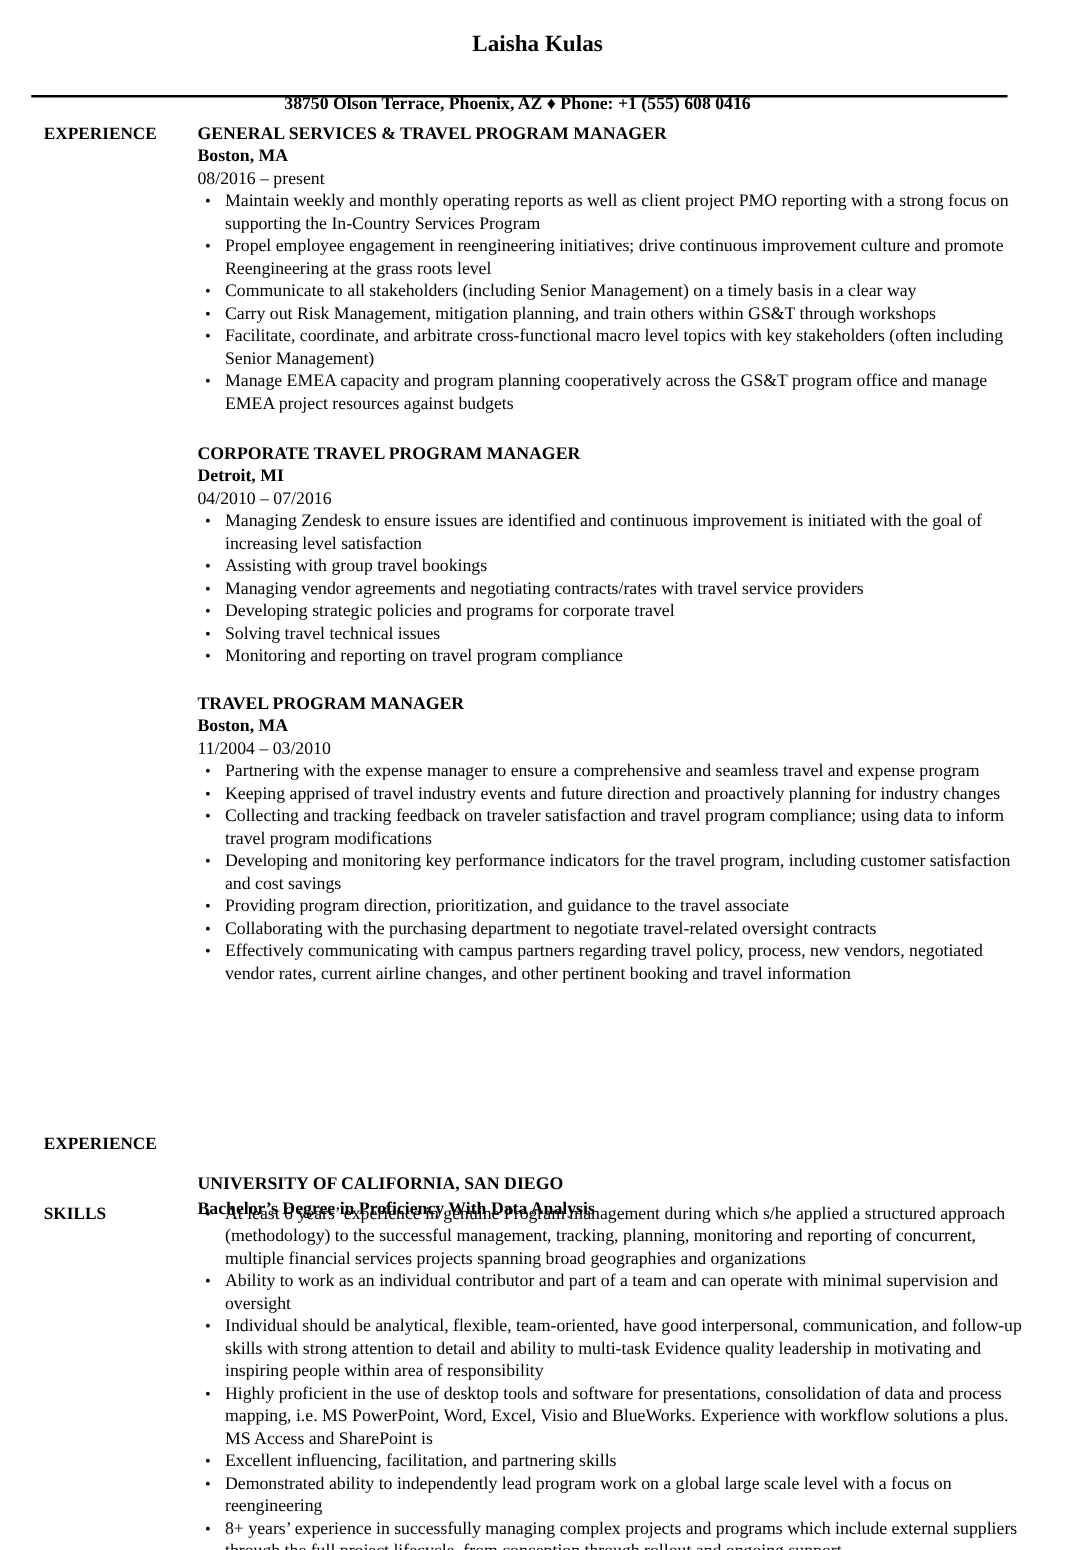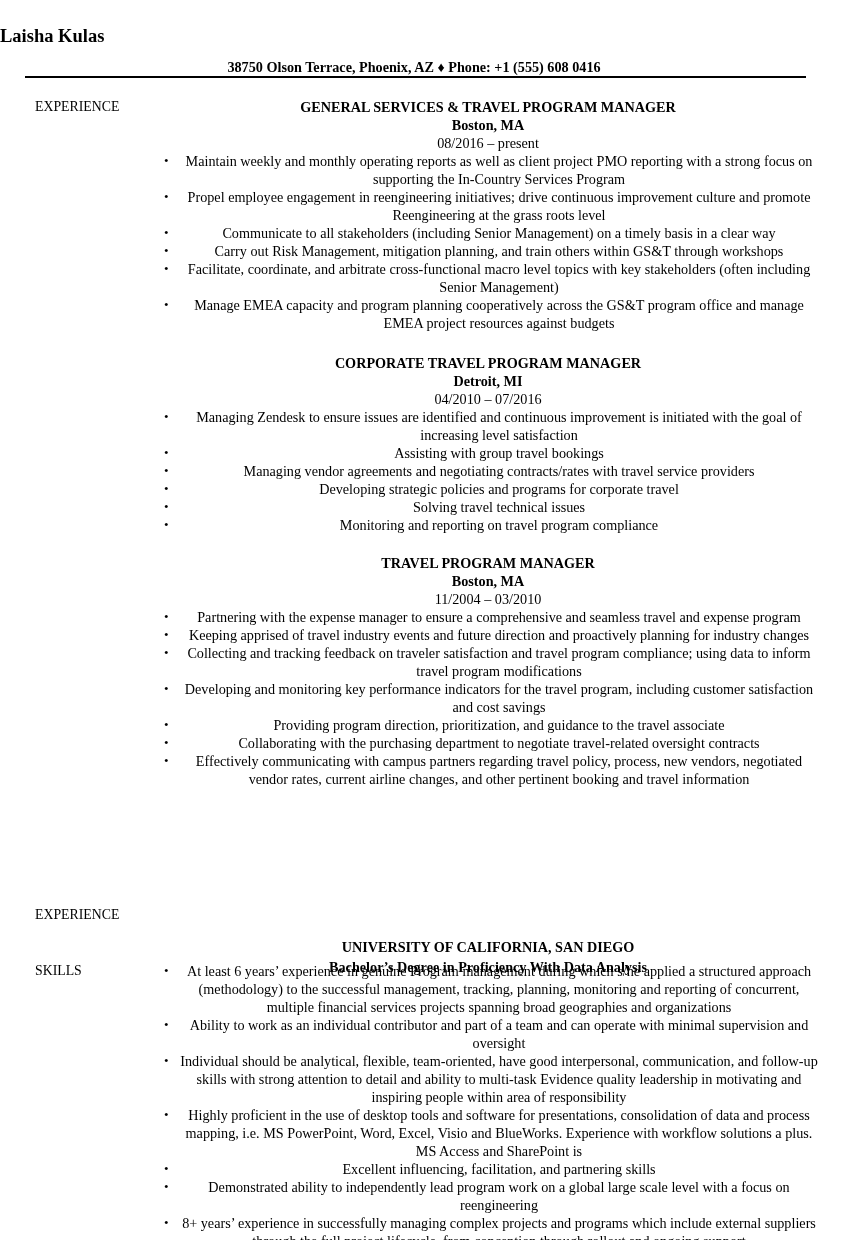--- a/index.html
+++ b/index.html
@@ -4,37 +4,37 @@
 <style>
   html, body { margin: 0; padding: 0; background: #ffffff; }
   body {
     width: 860px; height: 1240px; overflow: hidden;
     font-family: "Liberation Serif", "DejaVu Serif", serif;
     color: #000; font-size: 14.2px; line-height: 18px;
     position: relative;
   }
   .header { position: absolute; top: 0; left: 0; width: 860px; }
   .name {
-    position: absolute; top: 25px; left: 0; width: 860px; text-align: left;
+    position: absolute; top: 25px; left: 0; width: 860px; text-align: center;
     font-weight: bold; font-size: 18.5px; line-height: 22px;
   }
   .contact {
-    position: absolute; top: 58px; left: 0; width: 828px; text-align: center;
+    position: absolute; top: 74px; left: 0; width: 828px; text-align: center;
     font-weight: bold; font-size: 14.2px; line-height: 18px;
   }
   .rule {
     position: absolute; top: 76px; left: 25px; width: 781px; height: 2px;
     background: #000;
   }
   .section { position: absolute; left: 0; width: 860px; }
   .section-label {
-    position: absolute; left: 35px; top: 0; font-weight: normal;
+    position: absolute; left: 35px; top: 0; font-weight: bold;
     font-size: 13.8px; line-height: 18px;
   }
-  .section-body { position: absolute; left: 158px; top: 0; width: 660px; text-align: center; }
+  .section-body { position: absolute; left: 158px; top: 0; width: 660px; }
   .job { margin-bottom: 20px; }
   .job-title { font-weight: bold; font-size: 14.2px; line-height: 18px; }
   .job-loc { font-weight: bold; line-height: 18px; }
   .job-dates { line-height: 18px; }
   ul { list-style: none; margin: 0; padding: 0; }
   li {
     position: relative; padding-left: 22px; line-height: 18px; width: 638px;
   }
   li::before {
     content: "\2022"; position: absolute; left: 6px; top: 0; font-size: 13px;

